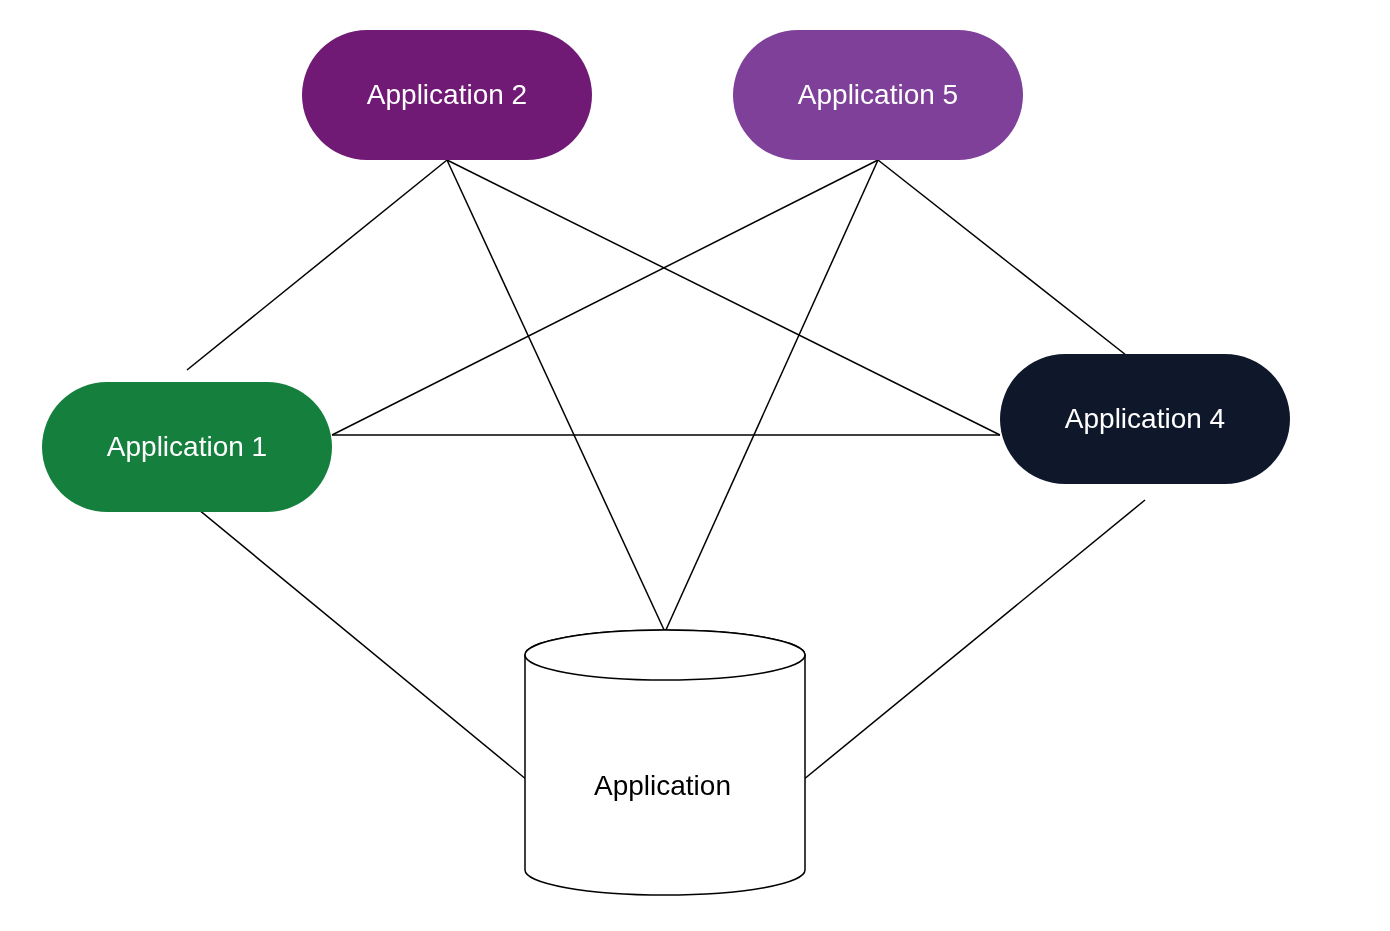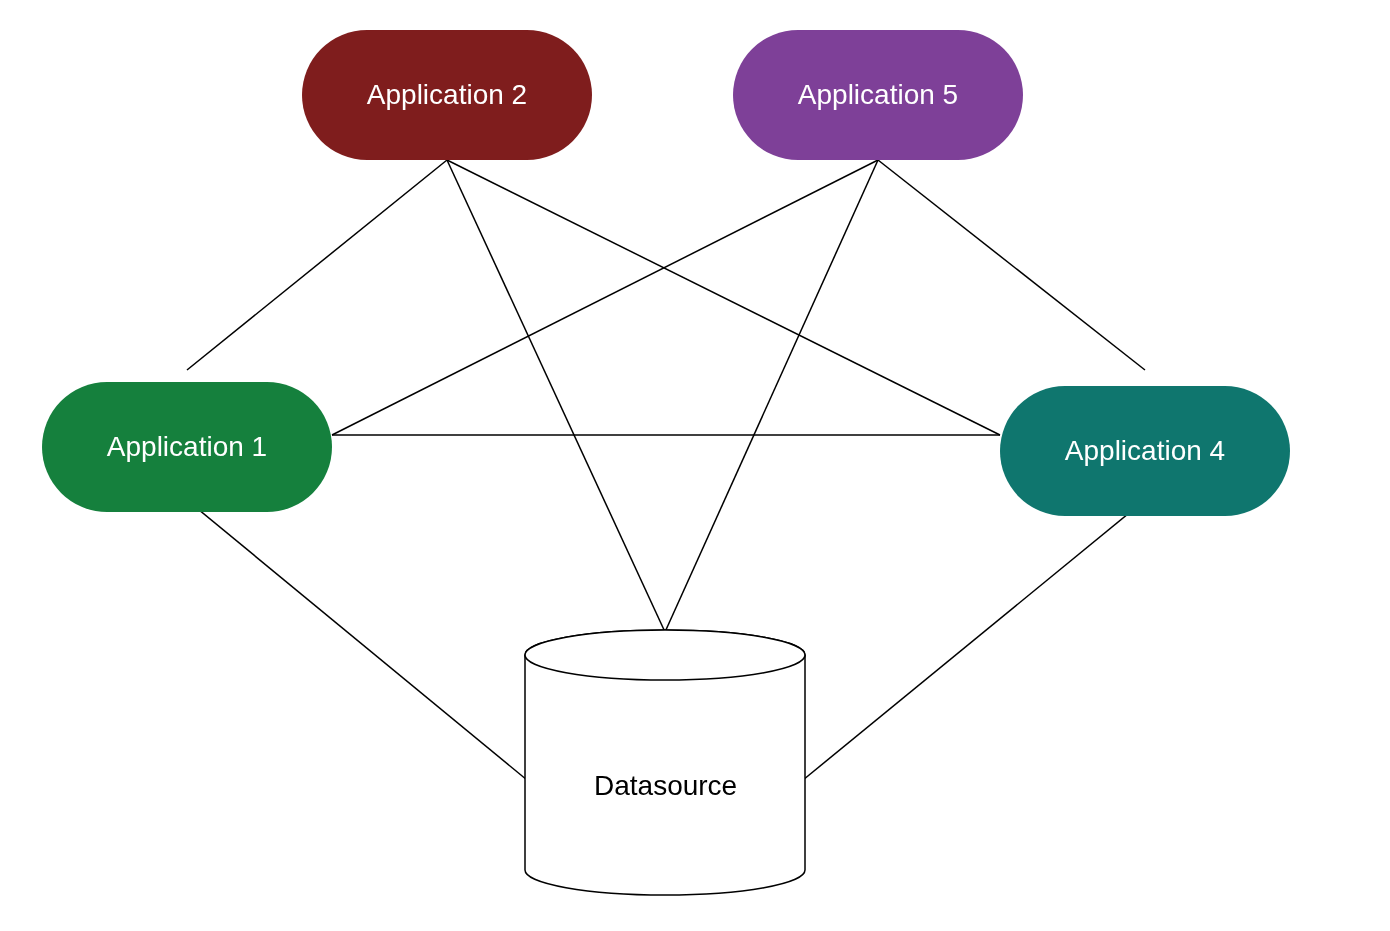--- a/index.html
+++ b/index.html
@@ -23,23 +23,23 @@
       font-size: 28px;
       color: #ffffff;
       font-weight: 400;
     }
     .pill {
       border-radius: 70px;
       width: 290px;
       height: 130px;
     }
     .app1 { background: #15803d; left: 42px; top: 382px; }
-    .app2 { background: #7f1d1d; left: 302px; top: 30px; }
+    .app2 { background: #701a75; left: 302px; top: 30px; }
     .app3 { background: #7e4098; left: 733px; top: 30px; }
-    .app4 { background: #0f766e; left: 1000px; top: 386px; text-align: right; }
+    .app4 { background: #0f172a; left: 1000px; top: 354px; text-align: right; }
     .datasource-label {
       position: absolute;
       font-size: 28px;
       color: #000000;
       left: 594px;
       top: 770px;
     }
   </style>
 </head>
 <body>
@@ -76,13 +76,13 @@
 </div>
 <div class="node pill app2">
   <span>Application 2</span>
 </div>
 <div class="node pill app3">
   <span>Application 5</span>
 </div>
 <div class="node pill app4">
   <span>Application 4</span>
 </div>
-<div class="datasource-label">Datasource</div>
+<div class="datasource-label">Application</div>
 
 </body></html>

